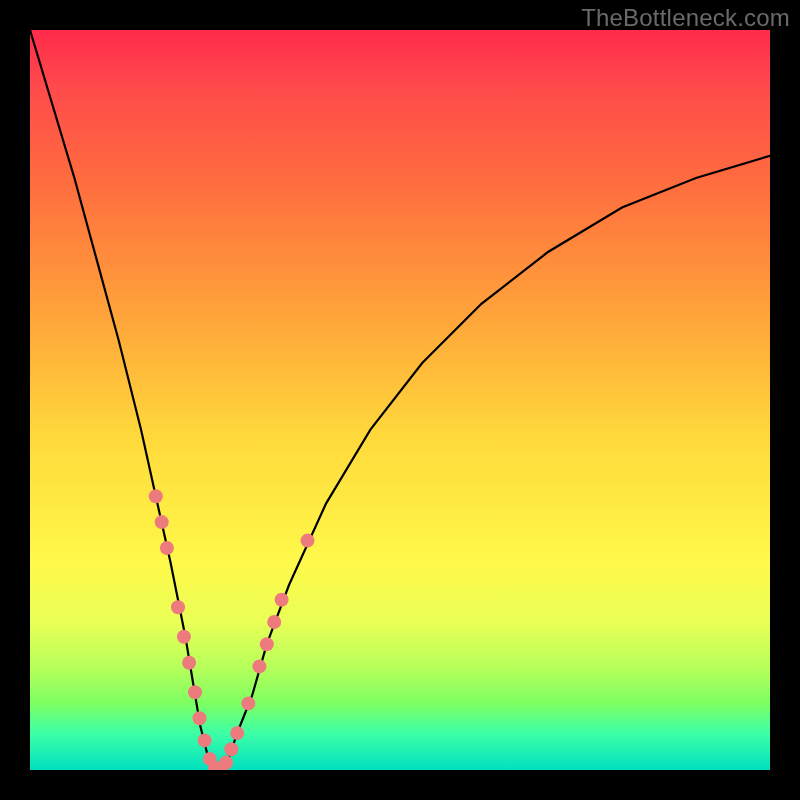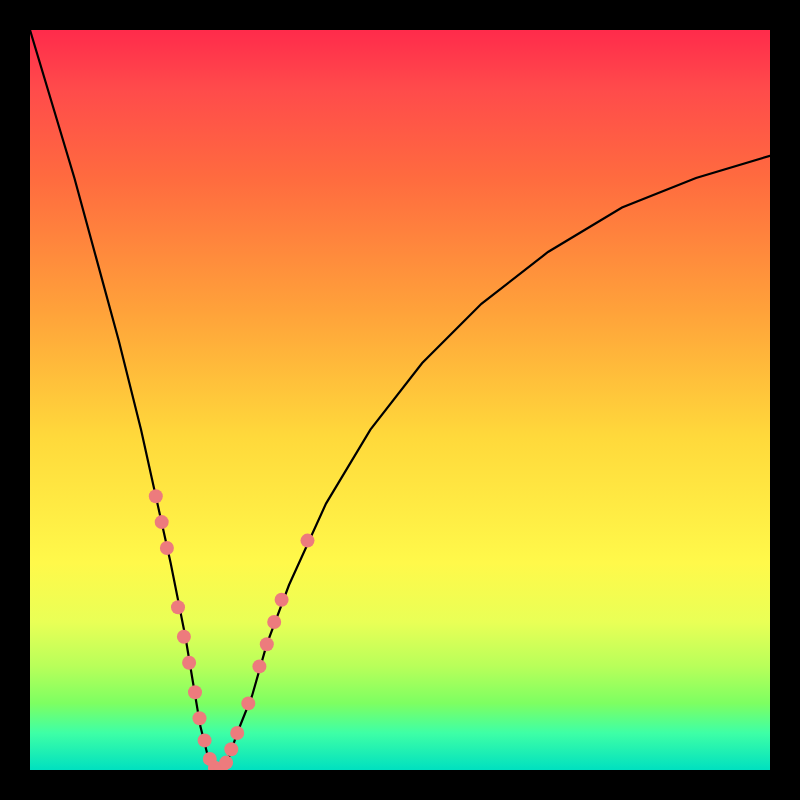--- a/index.html
+++ b/index.html
@@ -81,13 +81,14 @@
           <circle cx="207.2" cy="703.0" r="7" fill="#ed7b7d"></circle>
           <circle cx="218.3" cy="673.4" r="7" fill="#ed7b7d"></circle>
           <circle cx="229.4" cy="636.4" r="7" fill="#ed7b7d"></circle>
           <circle cx="236.8" cy="614.2" r="7" fill="#ed7b7d"></circle>
           <circle cx="244.2" cy="592.0" r="7" fill="#ed7b7d"></circle>
           <circle cx="251.6" cy="569.8" r="7" fill="#ed7b7d"></circle>
           <circle cx="277.5" cy="510.6" r="7" fill="#ed7b7d"></circle>
         </g>
     </svg>
   </div>
+  <div class="watermark">TheBottleneck.com</div>
 </div>
 
 </body></html>

